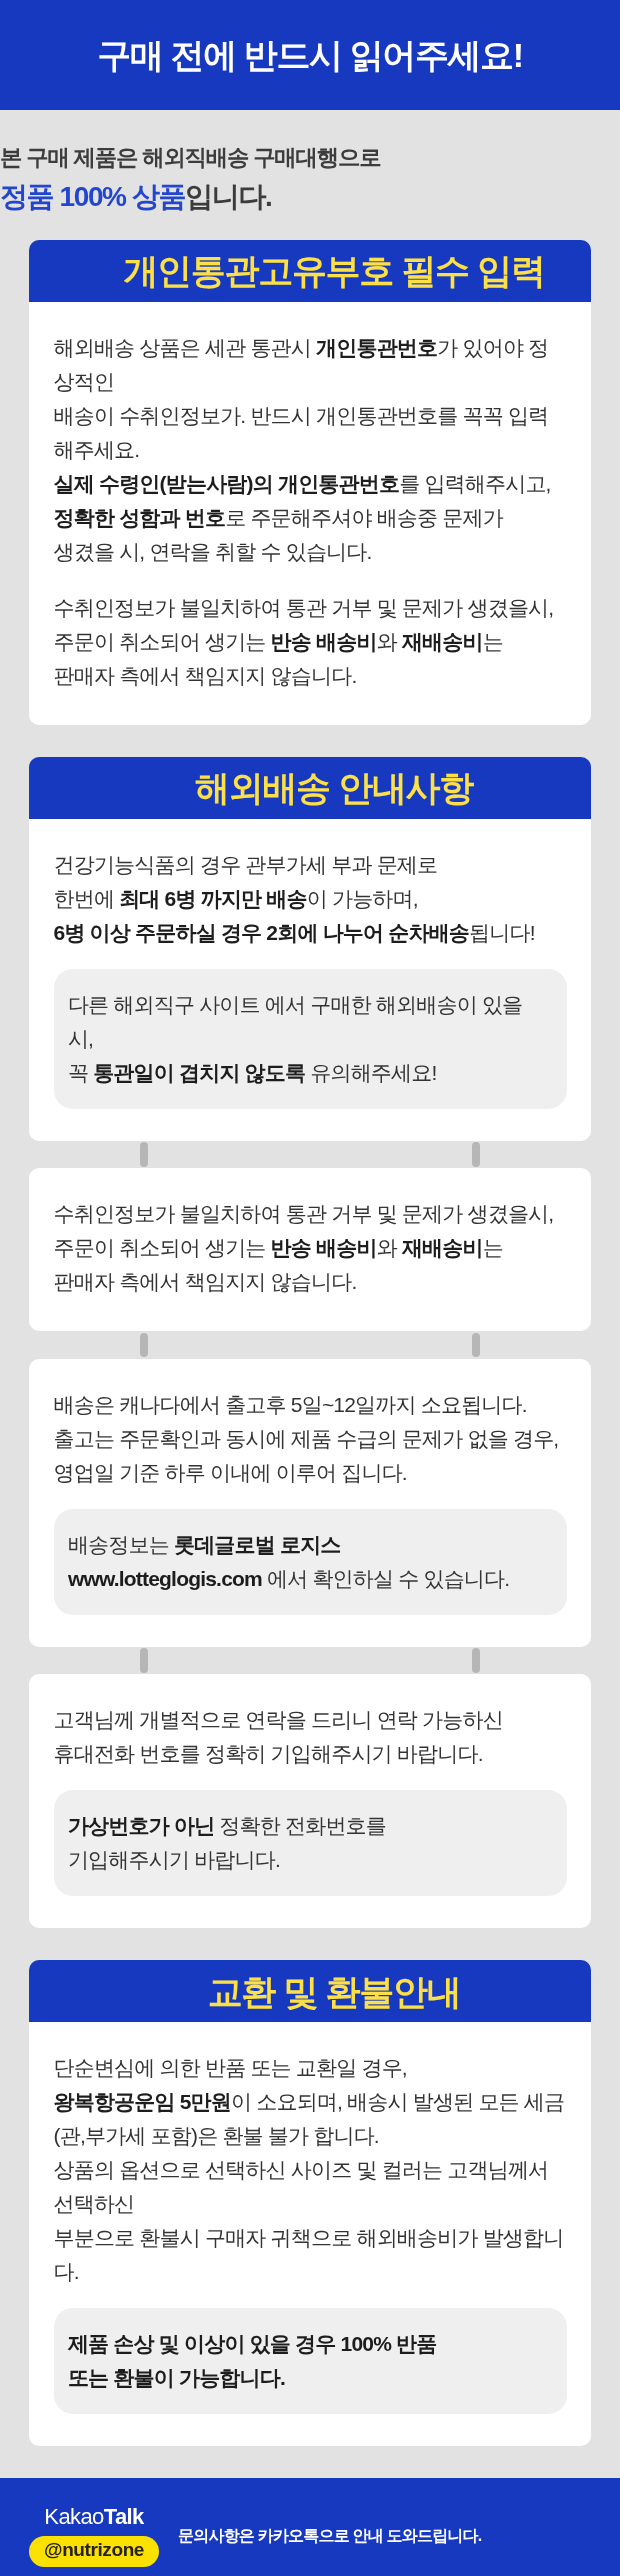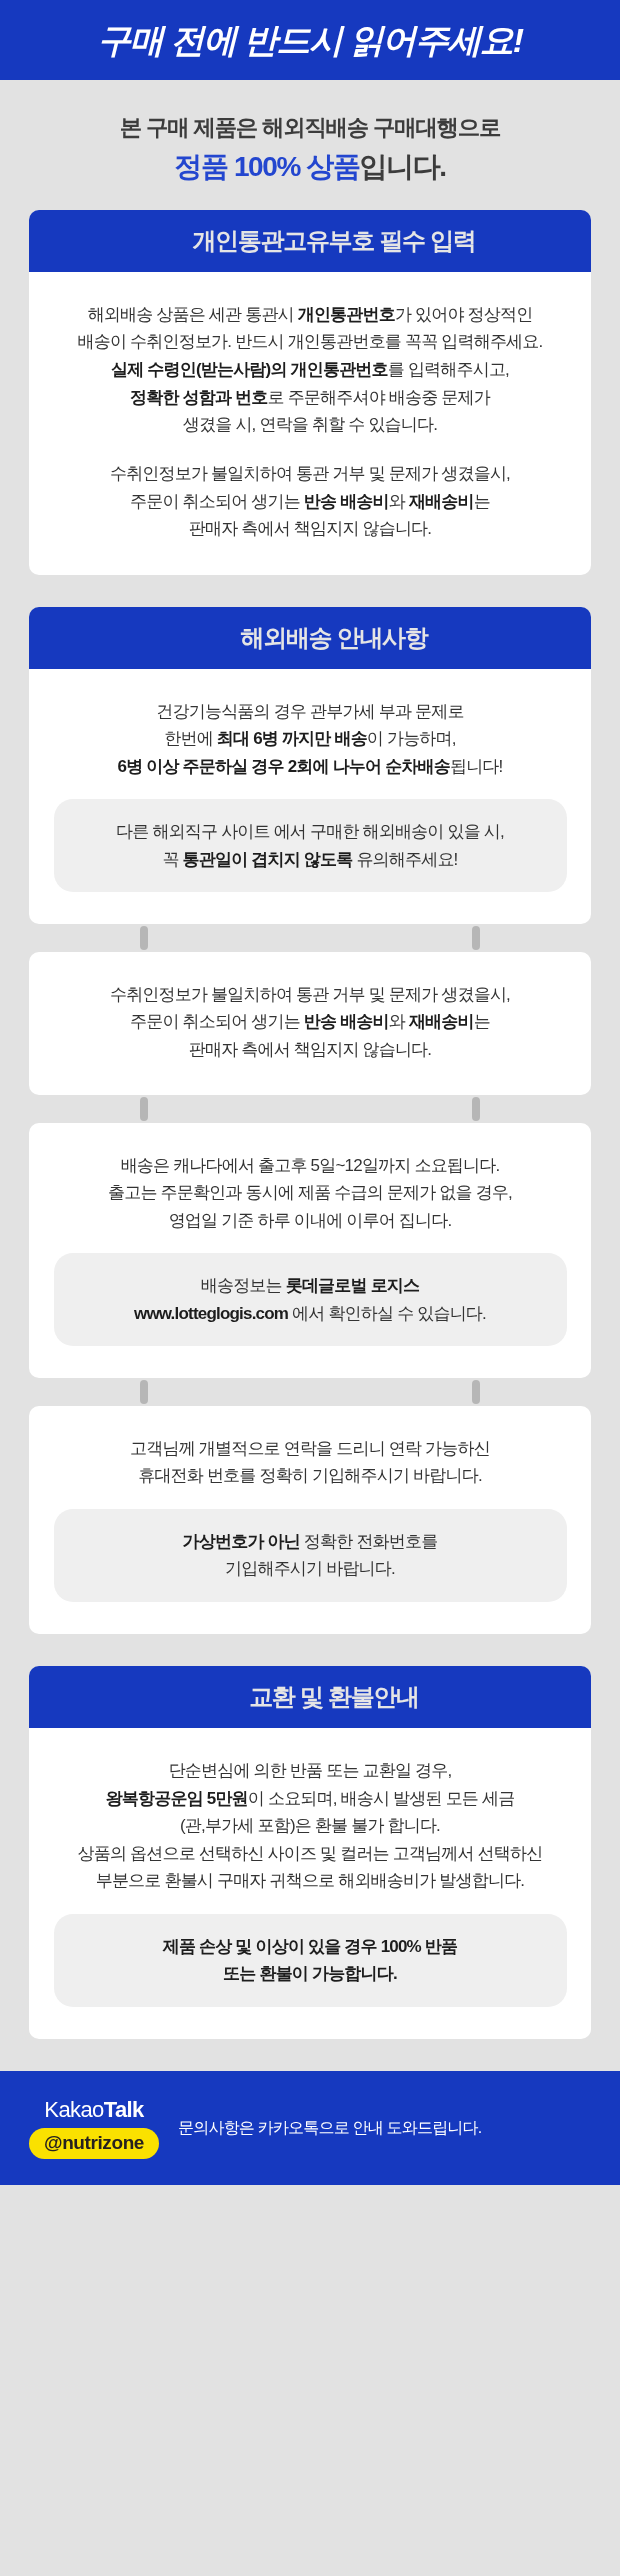--- a/index.html
+++ b/index.html
@@ -16,39 +16,37 @@
     width: 620px;
     min-height: 2576px;
     background: #e2e2e2;
     position: relative;
     overflow: hidden;
   }
 
   
   .top-banner {
     background: #1639bf;
-    height: 80px;
+    height: 110px;
     display: flex;
     align-items: center;
     justify-content: center;
-    font-style: italic;
   }
   .top-banner-title {
     color: #ffffff;
     font-size: 34px;
     font-weight: 700;
     letter-spacing: -1.4px;
     text-align: center;
     line-height: 1;
   }
 
   
   .intro {
     padding: 33px 0 24.5px;
-    text-align: center;
   }
   .intro-line1 {
     font-size: 22.4px;
     font-weight: 700;
     color: #3c3c3c;
     letter-spacing: -1.2px;
     line-height: 1.35;
   }
   .intro-line2 {
     font-size: 28px;
@@ -65,41 +63,41 @@
 
   .section-header {
     background: #1639bf;
     border-radius: 10px 10px 0 0;
     height: 62px;
     display: flex;
     align-items: center;
     justify-content: center;
   }
   .section-header-title {
-    color: #e5e5e5;
-    font-size: 24px;
+    color: #fde047;
+    font-size: 35px;
     font-weight: 700;
     letter-spacing: -1.3px;
     line-height: 1;
     margin-left: 48px;
   }
 
   .card {
     background: #ffffff;
     border-radius: 0 0 10px 10px;
     padding: 29px 24.5px 32px;
     text-align: center;
   }
 
   .para {
-    font-size: 17px;
+    font-size: 21px;
     color: #333333;
     letter-spacing: -0.8px;
     line-height: 1.62;
-    text-align: center;
+    text-align: left;
   }
   .para + .para { margin-top: 21.6px; }
   .para b { font-weight: 700; color: #1d1d1d; }
 
   
   .grey-box {
     background: #efefef;
     border-radius: 19px;
     padding: 19px 14.4px;
     margin-top: 19px;
@@ -164,21 +162,21 @@
     font-weight: 700;
     letter-spacing: -0.4px;
     border-radius: 721px;
     padding: 4.3px 15px 5.8px;
     line-height: 1.1;
   }
   .footer-text { flex: 1 1 auto; padding-top: 2.9px; }
   .footer-head {
     color: #ffffff;
     font-size: 16px;
-    font-weight: 400;
+    font-weight: 700;
     letter-spacing: -0.8px;
     line-height: 1.3;
   }
   .footer-sub {
     color: #e8ecff;
     font-size: 12.3px;
     letter-spacing: -0.6px;
     line-height: 1.45;
     margin-top: 7.2px;
   }

